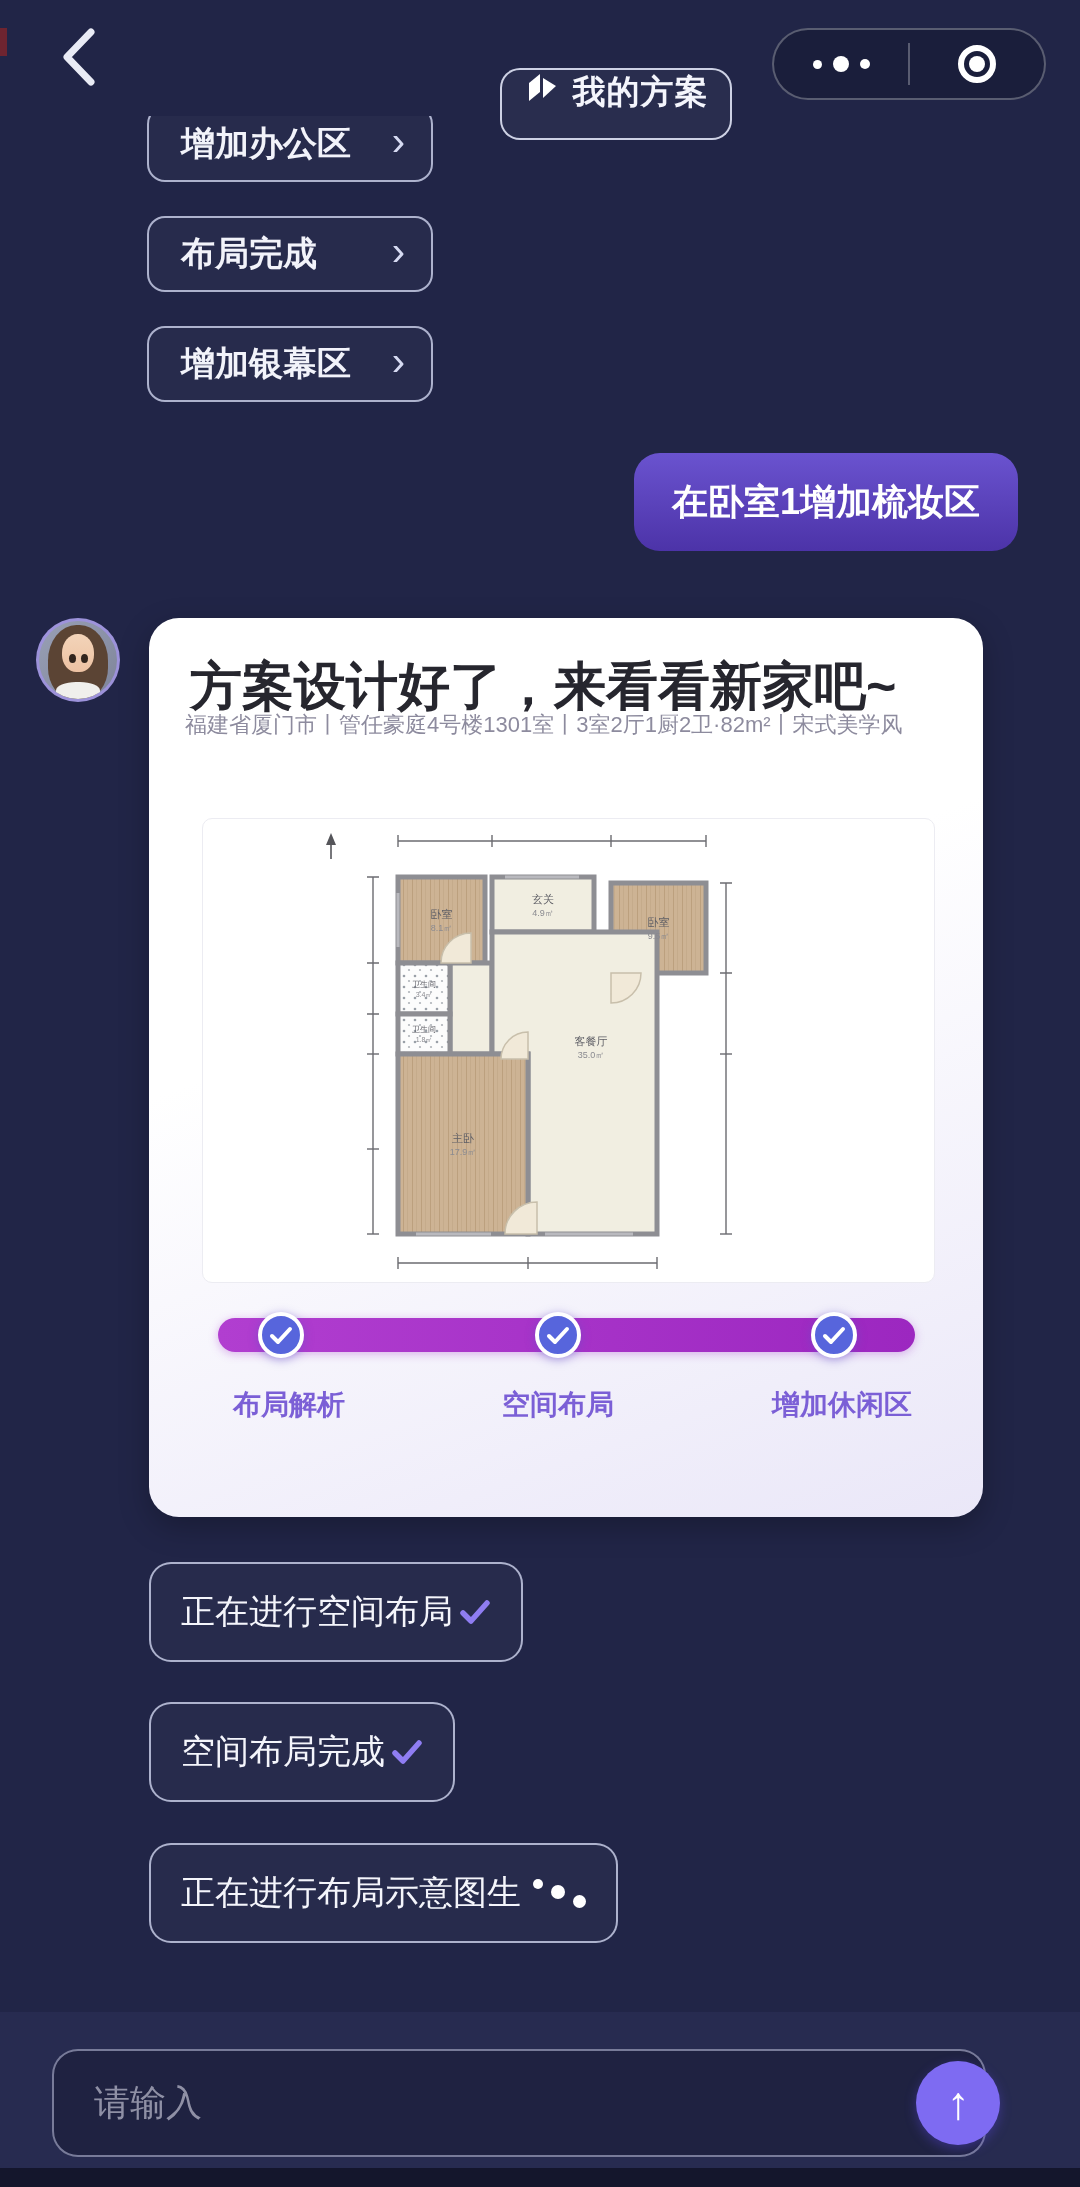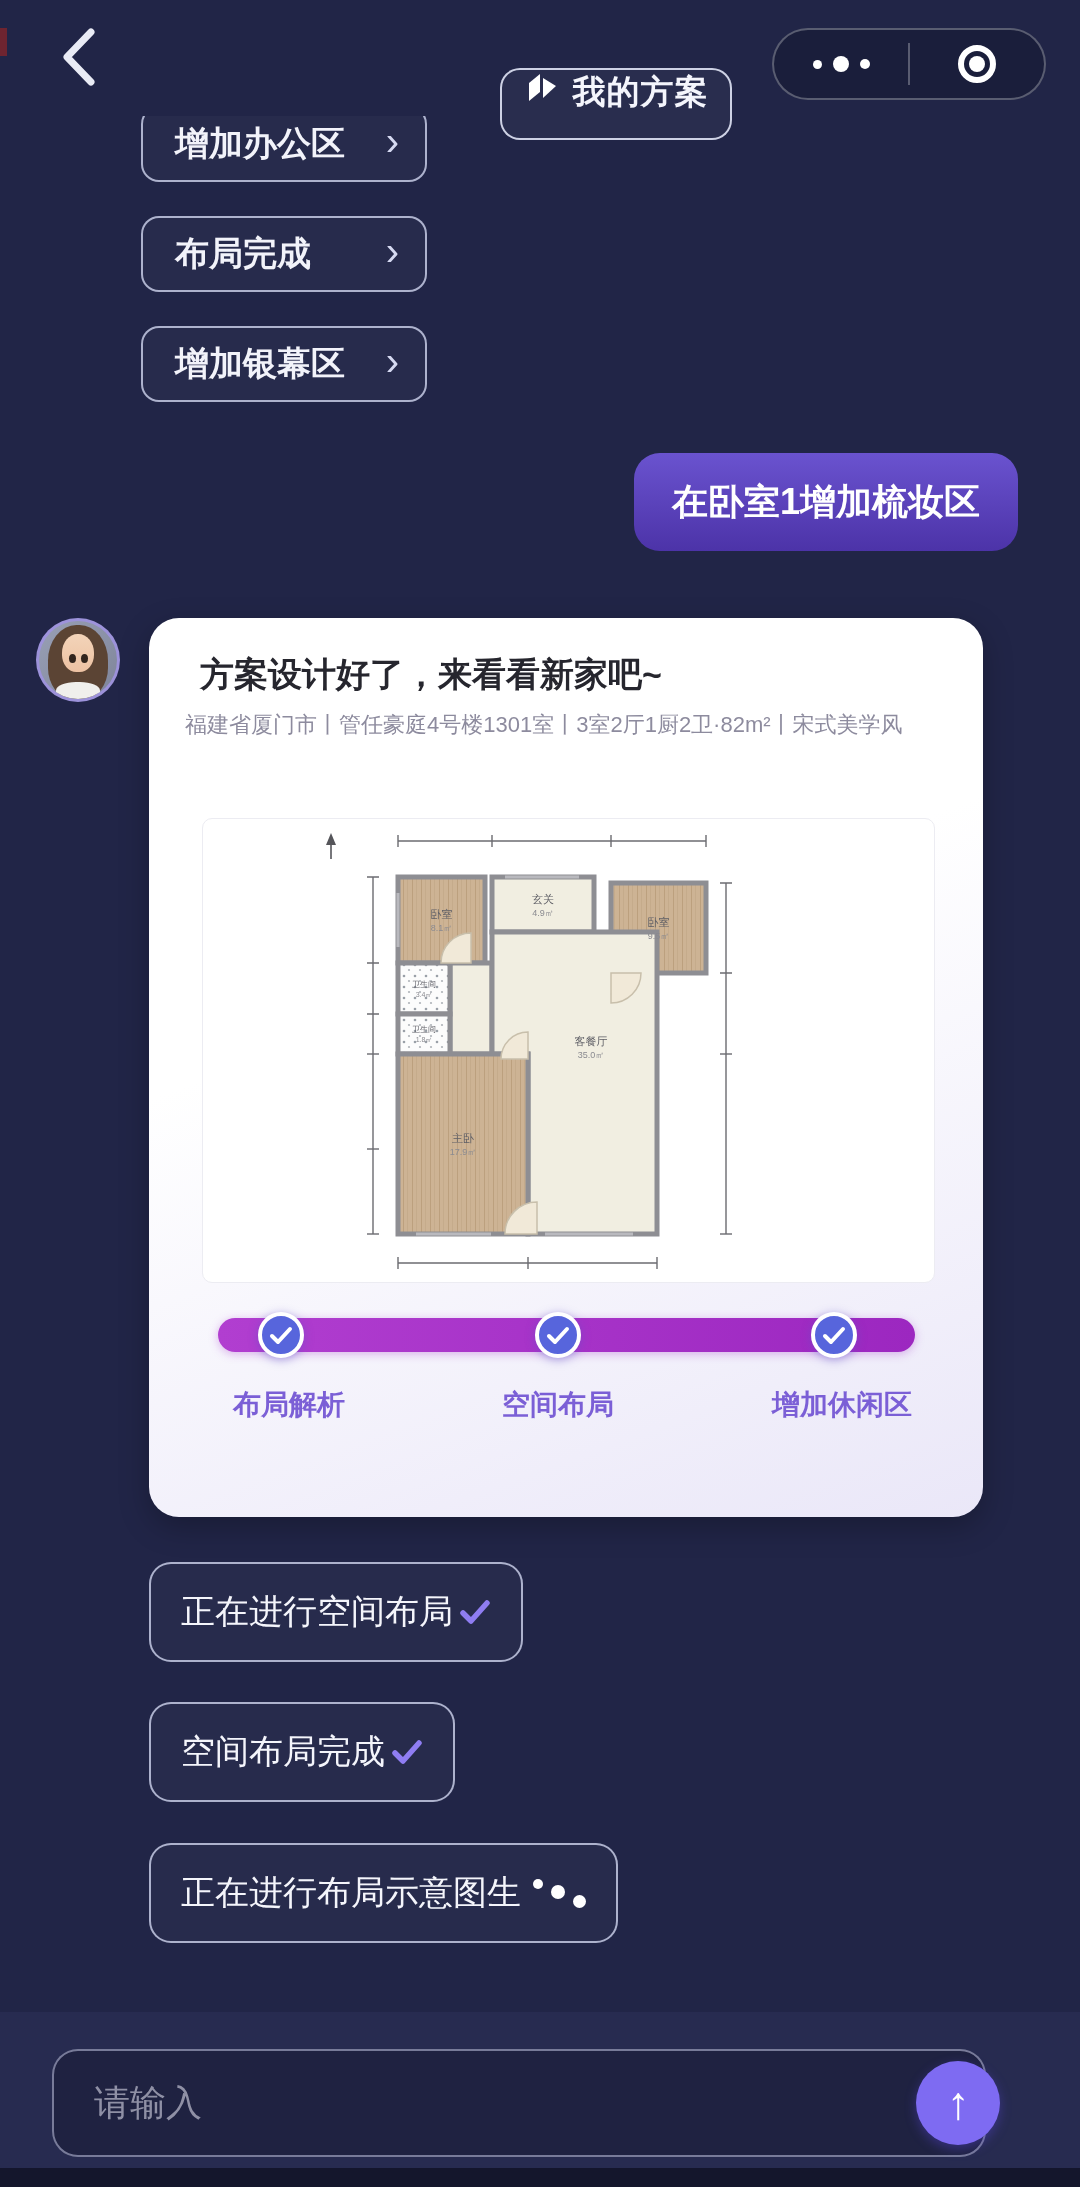--- a/index.html
+++ b/index.html
@@ -19,21 +19,21 @@
   .cap-dots i{display:block;background:#fff;border-radius:50%;}
   .cap-dots i:nth-child(1){width:9px;height:9px;}
   .cap-dots i:nth-child(2){width:16px;height:16px;}
   .cap-dots i:nth-child(3){width:10px;height:10px;}
   .cap-div{width:2px;height:42px;background:rgba(255,255,255,.28);}
   .cap-circle{flex:1;display:flex;align-items:center;justify-content:center;cursor:pointer;height:100%;}
   .cap-circle .ring{width:38px;height:38px;border:6px solid #fff;border-radius:50%;display:flex;align-items:center;justify-content:center;}
   .cap-circle .dot{width:16px;height:16px;background:#fff;border-radius:50%;}
 
   
-  .sug-wrap{position:absolute;left:141px;top:116px;width:320px;height:300px;overflow:hidden;}
+  .sug-wrap{position:absolute;left:147px;top:116px;width:320px;height:300px;overflow:hidden;}
   .chip{display:flex;align-items:center;border:2px solid rgba(225,230,255,.72);border-radius:18px;
     background:rgba(255,255,255,.03);color:#f2f3fa;}
   .sug{width:286px;height:76px;padding:0 26px 0 32px;margin-bottom:34px;justify-content:space-between;}
   .sug:first-child{margin-top:-10px;}
   .sug .lbl{font-size:34px;font-weight:bold;white-space:nowrap;}
   .sug .arr{font-size:40px;color:#d6daf2;line-height:0;padding-bottom:6px;}
 
   
   .user-bubble{position:absolute;right:62px;top:453px;height:98px;line-height:98px;padding:0 38px;
     background:linear-gradient(180deg,#6a53cf 0%,#4c33a8 100%);border-radius:26px;color:#fff;font-size:36px;font-weight:bold;white-space:nowrap;}
@@ -42,21 +42,21 @@
   .avatar{position:absolute;left:36px;top:618px;width:84px;height:84px;border-radius:50%;
     border:3px solid rgba(158,146,224,.9);background:linear-gradient(135deg,#99a0b6,#7e8499);overflow:hidden;}
   .av-hair{position:absolute;left:12%;top:5%;width:76%;height:95%;background:#5b4434;border-radius:48% 48% 42% 42%;}
   .av-face{position:absolute;left:30%;top:17%;width:40%;height:48%;background:linear-gradient(#f3d4b9,#edc2a3);border-radius:50% 50% 46% 46%;}
   .av-eye{position:absolute;width:7px;height:9px;background:#32251d;border-radius:50%;top:42%;}
   .av-eye.l{left:39%;} .av-eye.r{left:54%;}
   .av-body{position:absolute;left:22%;bottom:-2%;width:56%;height:24%;background:#f0efec;border-radius:46% 46% 0 0;}
 
   .card{position:absolute;left:149px;top:618px;width:834px;height:899px;border-radius:30px;
     background:linear-gradient(160deg,#ffffff 0%,#ffffff 40%,#eae7f8 100%);box-shadow:0 10px 30px rgba(0,0,0,.25);}
-  .card-title{position:absolute;left:51px;top:34px;font-size:34px;font-weight:bold;color:#26262e;white-space:nowrap;}
+  .card-title{position:absolute;left:41px;top:34px;font-size:52px;font-weight:bold;color:#26262e;white-space:nowrap;}
   .card-sub{position:absolute;left:36px;top:92px;width:766px;font-size:22px;line-height:1.38;color:#8d8b9e;}
 
   .plan-panel{position:absolute;left:53px;top:200px;width:733px;height:465px;background:#fff;border-radius:10px;
     border:1px solid #ececf2;overflow:hidden;cursor:pointer;}
 
   .progress{position:absolute;left:69px;top:700px;width:697px;height:34px;border-radius:17px;
     background:linear-gradient(90deg,#b13ed0,#9c27c0);box-shadow:0 2px 10px rgba(160,50,200,.35);}
   .p-circle{position:absolute;top:50%;transform:translate(-50%,-50%);width:46px;height:46px;border-radius:50%;
     background:#5765dc;border:4px solid #fff;box-shadow:0 2px 10px rgba(100,80,200,.5);display:flex;align-items:center;justify-content:center;}
   .p-labels{position:absolute;left:69px;top:768px;width:697px;height:48px;}

